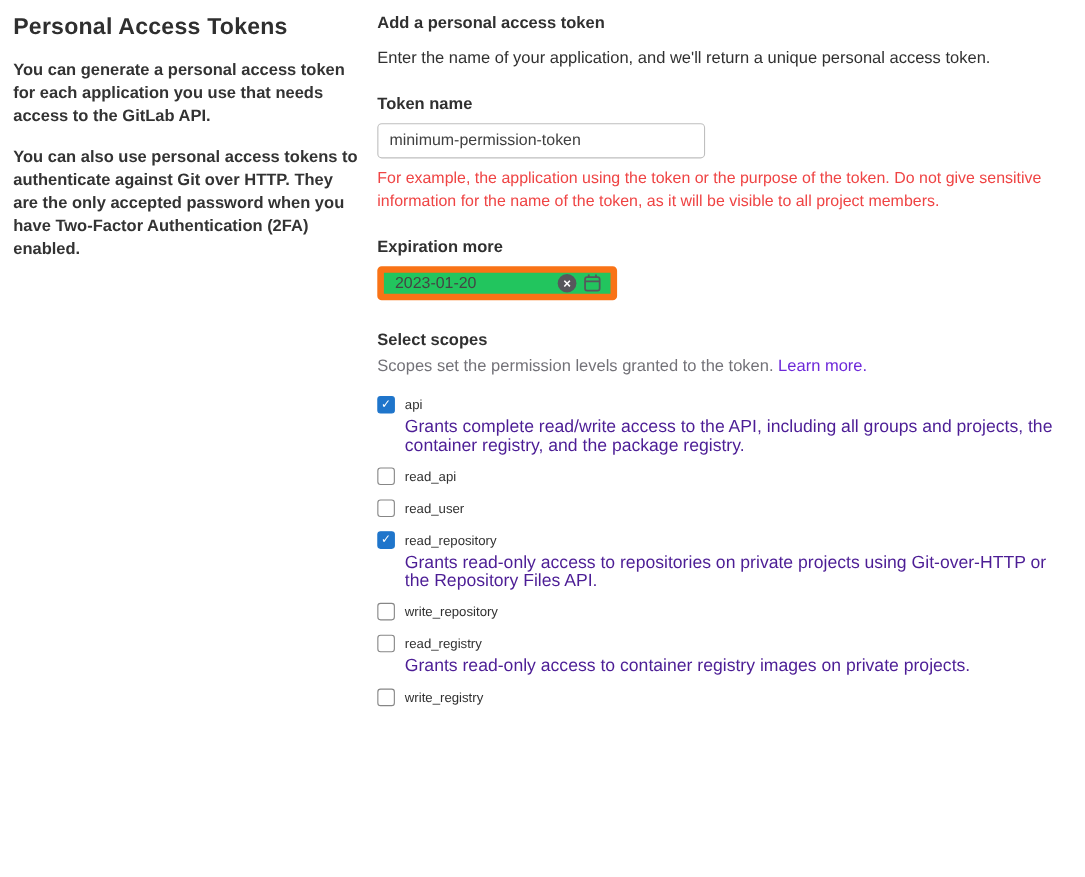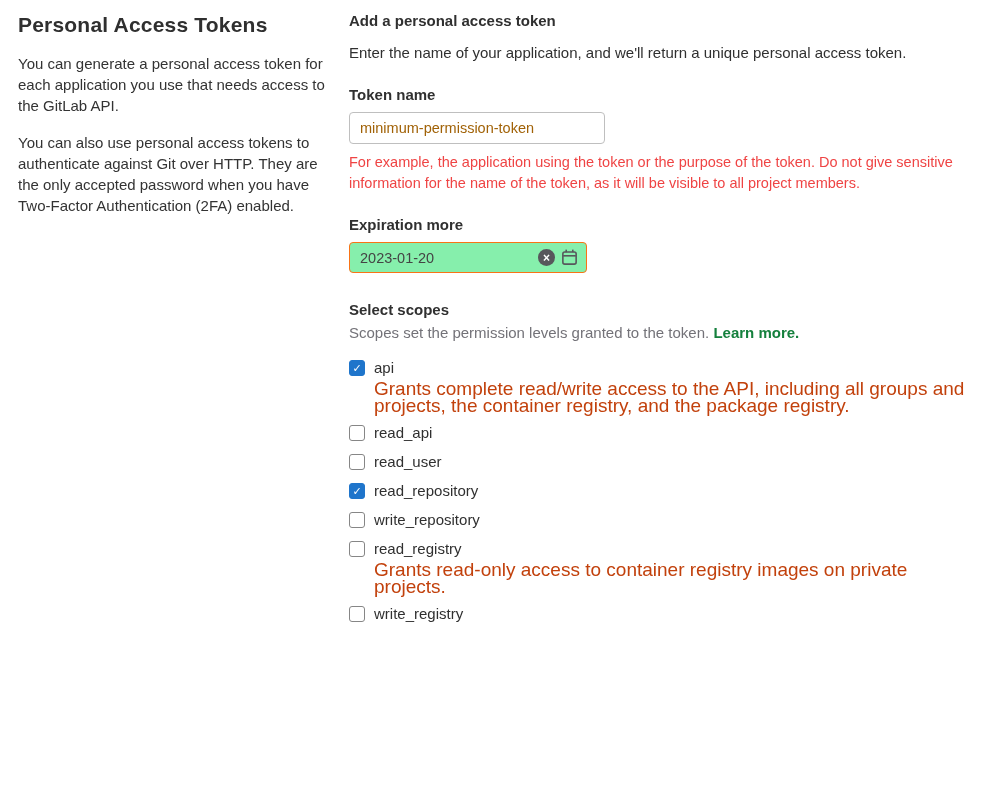--- a/index.html
+++ b/index.html
@@ -3,83 +3,83 @@
 <meta charset="utf-8">
 <style>
   * { box-sizing: border-box; margin: 0; padding: 0; }
   html, body { background: #fff; }
   body {
     width: 986px; height: 797px;
     font-family: "Liberation Sans", "DejaVu Sans", sans-serif;
     color: #303030;
     overflow: hidden;
   }
-  .page { display: flex; padding: 11px 12px 0 24px; justify-content: center; }
+  .page { display: flex; padding: 11px 12px 0 12px; }
 
   
   .left-col { width: 315px; margin-right: 16px; flex: none; }
   .page-title { font-size: 21px; font-weight: 700; color: #2f2f2f; margin: 2px 0 16px 0; letter-spacing: 0.2px; }
-  .left-col p { font-size: 15px; line-height: 21px; color: #333; margin-bottom: 16px; }
+  .left-col p { font-size: 15px; line-height: 21px; color: #333; margin-bottom: 16px; font-weight: bold; }
 
   
   .right-col { flex: none; width: 631px; }
   .form-heading { font-size: 15px; font-weight: 700; margin: 1px 0 14px 0; }
   .form-subheading { font-size: 15px; line-height: 20px; margin-bottom: 23px; }
   .field-label { display: block; font-size: 15px; font-weight: 700; margin-bottom: 9px; }
 
   .text-input {
-    display: block; width: 256px; height: 32px;
+    display: block; width: 298px; height: 32px;
     border: 1px solid #bfbfbf; border-radius: 4px;
-    padding: 5px 10px; font-size: 14.5px; color: #a16207;
+    padding: 5px 10px; font-size: 14.5px; color: #404040;
     font-family: inherit; background: #fff; outline: none;
   }
   .field-help {
     font-size: 14.5px; line-height: 21px; color: #ef4444;
     margin-top: 8px; margin-bottom: 22px;
   }
 
   .date-wrap {
     display: flex; align-items: center;
-    width: 238px; height: 31px;
-    border: 1px solid #f97316; border-radius: 4px;
-    background: #86efac; padding: 0 8px 0 0;
+    width: 218px; height: 31px;
+    border: 6px solid #f97316; border-radius: 4px;
+    background: #22c55e; padding: 0 8px 0 0;
     margin-bottom: 28px;
   }
   .date-wrap input {
     flex: 1; border: none; outline: none; height: 100%;
     padding: 0 10px; font-size: 14.5px; color: #444;
     font-family: inherit; background: transparent; min-width: 0;
   }
   .icon-btn { border: none; background: transparent; padding: 0; margin-left: 6px; cursor: pointer; display: flex; align-items: center; }
   .clear-circle {
     width: 17px; height: 17px; border-radius: 50%;
     background: #57575c; color: #fff;
     display: flex; align-items: center; justify-content: center;
     font-size: 12px; font-weight: 700; line-height: 1;
   }
   .cal-svg { display: block; }
 
   .scopes-heading { font-size: 15px; font-weight: 700; margin-bottom: 5px; }
   .scopes-hint { font-size: 15px; line-height: 20px; color: #737278; margin-bottom: 15px; }
-  .scopes-hint a { color: #15803d; text-decoration: none; font-weight: bold; }
+  .scopes-hint a { color: #6d28d9; text-decoration: none; }
 
   .scope-row { display: flex; align-items: flex-start; margin-bottom: 9px; }
   .checkbox {
     flex: none; width: 16px; height: 16px; margin-top: 2px;
     border: 1px solid #868686; border-radius: 3px; background: #fff;
     display: flex; align-items: center; justify-content: center;
     cursor: pointer;
   }
   .checkbox.checked { background: #1f75cb; border-color: #1f75cb; }
   .checkbox.checked::after {
     content: "✓"; color: #fff; font-size: 11px; font-weight: 700; line-height: 1;
   }
   .scope-text { margin-left: 9px; }
-  .scope-label { display: block; font-size: 15px; line-height: 20px; color: #303030; cursor: pointer; }
-  .scope-desc { font-size: 19px; line-height: 16.5px; color: #c2410c; margin-top: 3px; }
+  .scope-label { display: block; font-size: 12px; line-height: 20px; color: #303030; cursor: pointer; }
+  .scope-desc { font-size: 16px; line-height: 16.5px; color: #4c1d95; margin-top: 3px; }
 </style>
 </head>
 <body>
 
 <div class="page">
 
   <aside class="left-col">
     <h1 class="page-title">Personal Access Tokens</h1>
     <p>You can generate a personal access token for each application you use that needs access to the GitLab API.</p>
     <p>You can also use personal access tokens to authenticate against Git over HTTP. They are the only accepted password when you have Two-Factor Authentication (2FA) enabled.</p>
@@ -133,20 +133,21 @@
       <span class="checkbox"></span>
       <div class="scope-text">
         <label class="scope-label">read_user</label>
       </div>
     </div>
 
     <div class="scope-row">
       <span class="checkbox checked"></span>
       <div class="scope-text">
         <label class="scope-label">read_repository</label>
+        <p class="scope-desc">Grants read-only access to repositories on private projects using Git-over-HTTP or the Repository Files API.</p>
       </div>
     </div>
 
     <div class="scope-row">
       <span class="checkbox"></span>
       <div class="scope-text">
         <label class="scope-label">write_repository</label>
       </div>
     </div>
 

